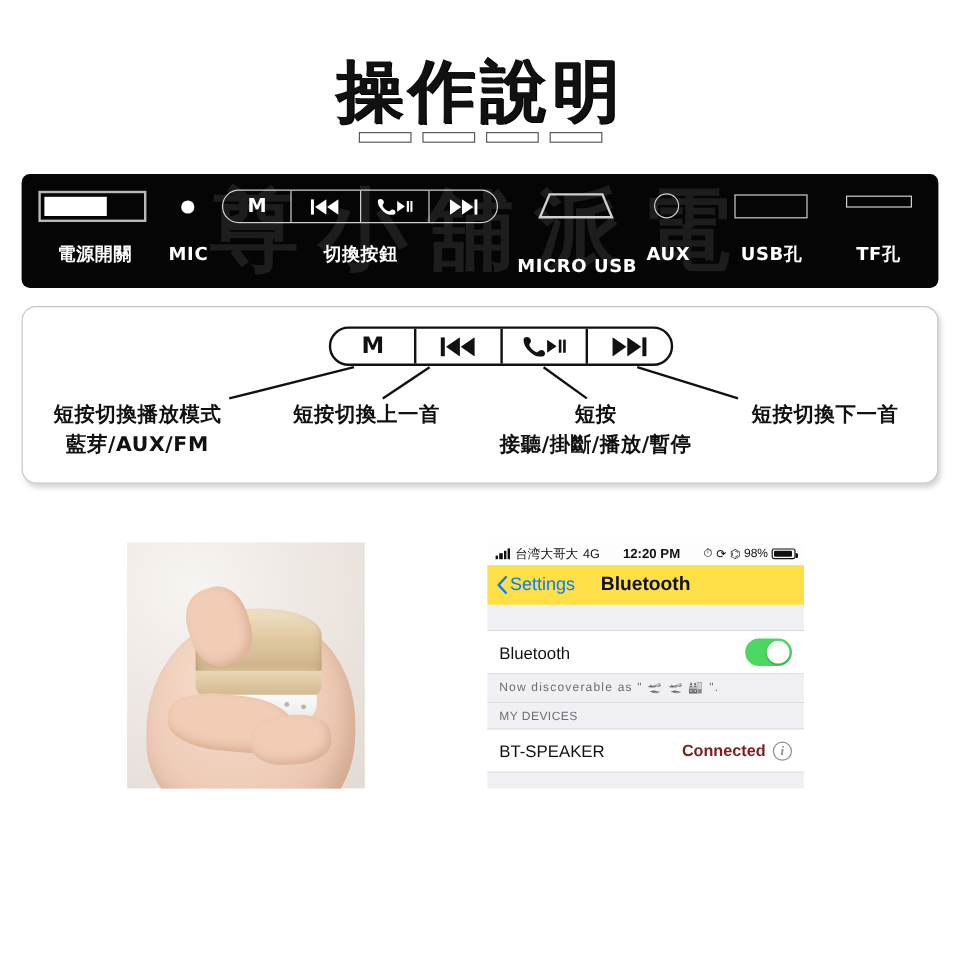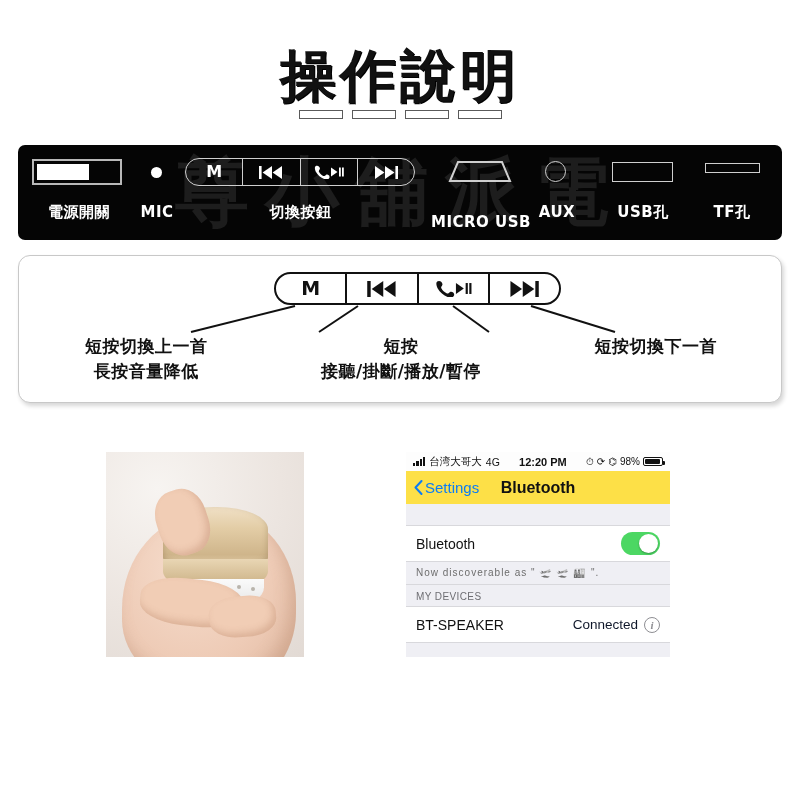--- a/index.html
+++ b/index.html
@@ -261,21 +261,21 @@
   .note {
     background: #efeff4; padding: 5px 10px 6px;
     font-size: 10px; color: #6d6d72; border-bottom:1px solid #d8d8dc;
   }
   .note .emo { filter: grayscale(1); letter-spacing:1px; }
   .sect-hdr {
     background: #efeff4; padding: 6px 10px 4px;
     font-size: 10px; color: #6d6d72; letter-spacing: 0.4px;
     border-bottom: 1px solid #d8d8dc;
   }
-  .row .muted { color: #0f172a; font-size: 13.5px; margin-right: 6px; }
+  .row .muted { color: #7f1d1d; font-size: 13.5px; margin-right: 6px; font-weight: bold; }
   .info-i {
     width: 16px; height: 16px; border-radius: 50%;
     border: 1.3px solid #8e8e93; color: #8e8e93;
     font-size: 11px; font-weight: 700; font-style: italic;
     display: flex; align-items: center; justify-content: center;
     font-family: "Liberation Serif", serif;
   }
   .tail { background:#efeff4; height: 22px; }
 
   
@@ -393,22 +393,25 @@
 
     <svg class="leaders" viewBox="0 0 764 148">
       <line x1="276" y1="50" x2="172" y2="76" stroke="#111" stroke-width="2"></line>
       <line x1="339" y1="50" x2="300" y2="76" stroke="#111" stroke-width="2"></line>
       <line x1="434" y1="50" x2="470" y2="76" stroke="#111" stroke-width="2"></line>
       <line x1="512" y1="50" x2="596" y2="76" stroke="#111" stroke-width="2"></line>
     </svg>
 
     <div class="captions">
       <div class="cap">
+        <span>短按切換播放模式</span>
+        <span class="l2">藍芽/AUX/FM</span>
+      </div>
+      <div class="cap">
         <span>短按切換上一首</span>
-        <span class="l2">長按音量降低</span>
       </div>
       <div class="cap">
         <span>短按</span>
         <span class="l2">接聽/掛斷/播放/暫停</span>
       </div>
       <div class="cap">
         <span>短按切換下一首</span>
       </div>
     </div>
   </div>

